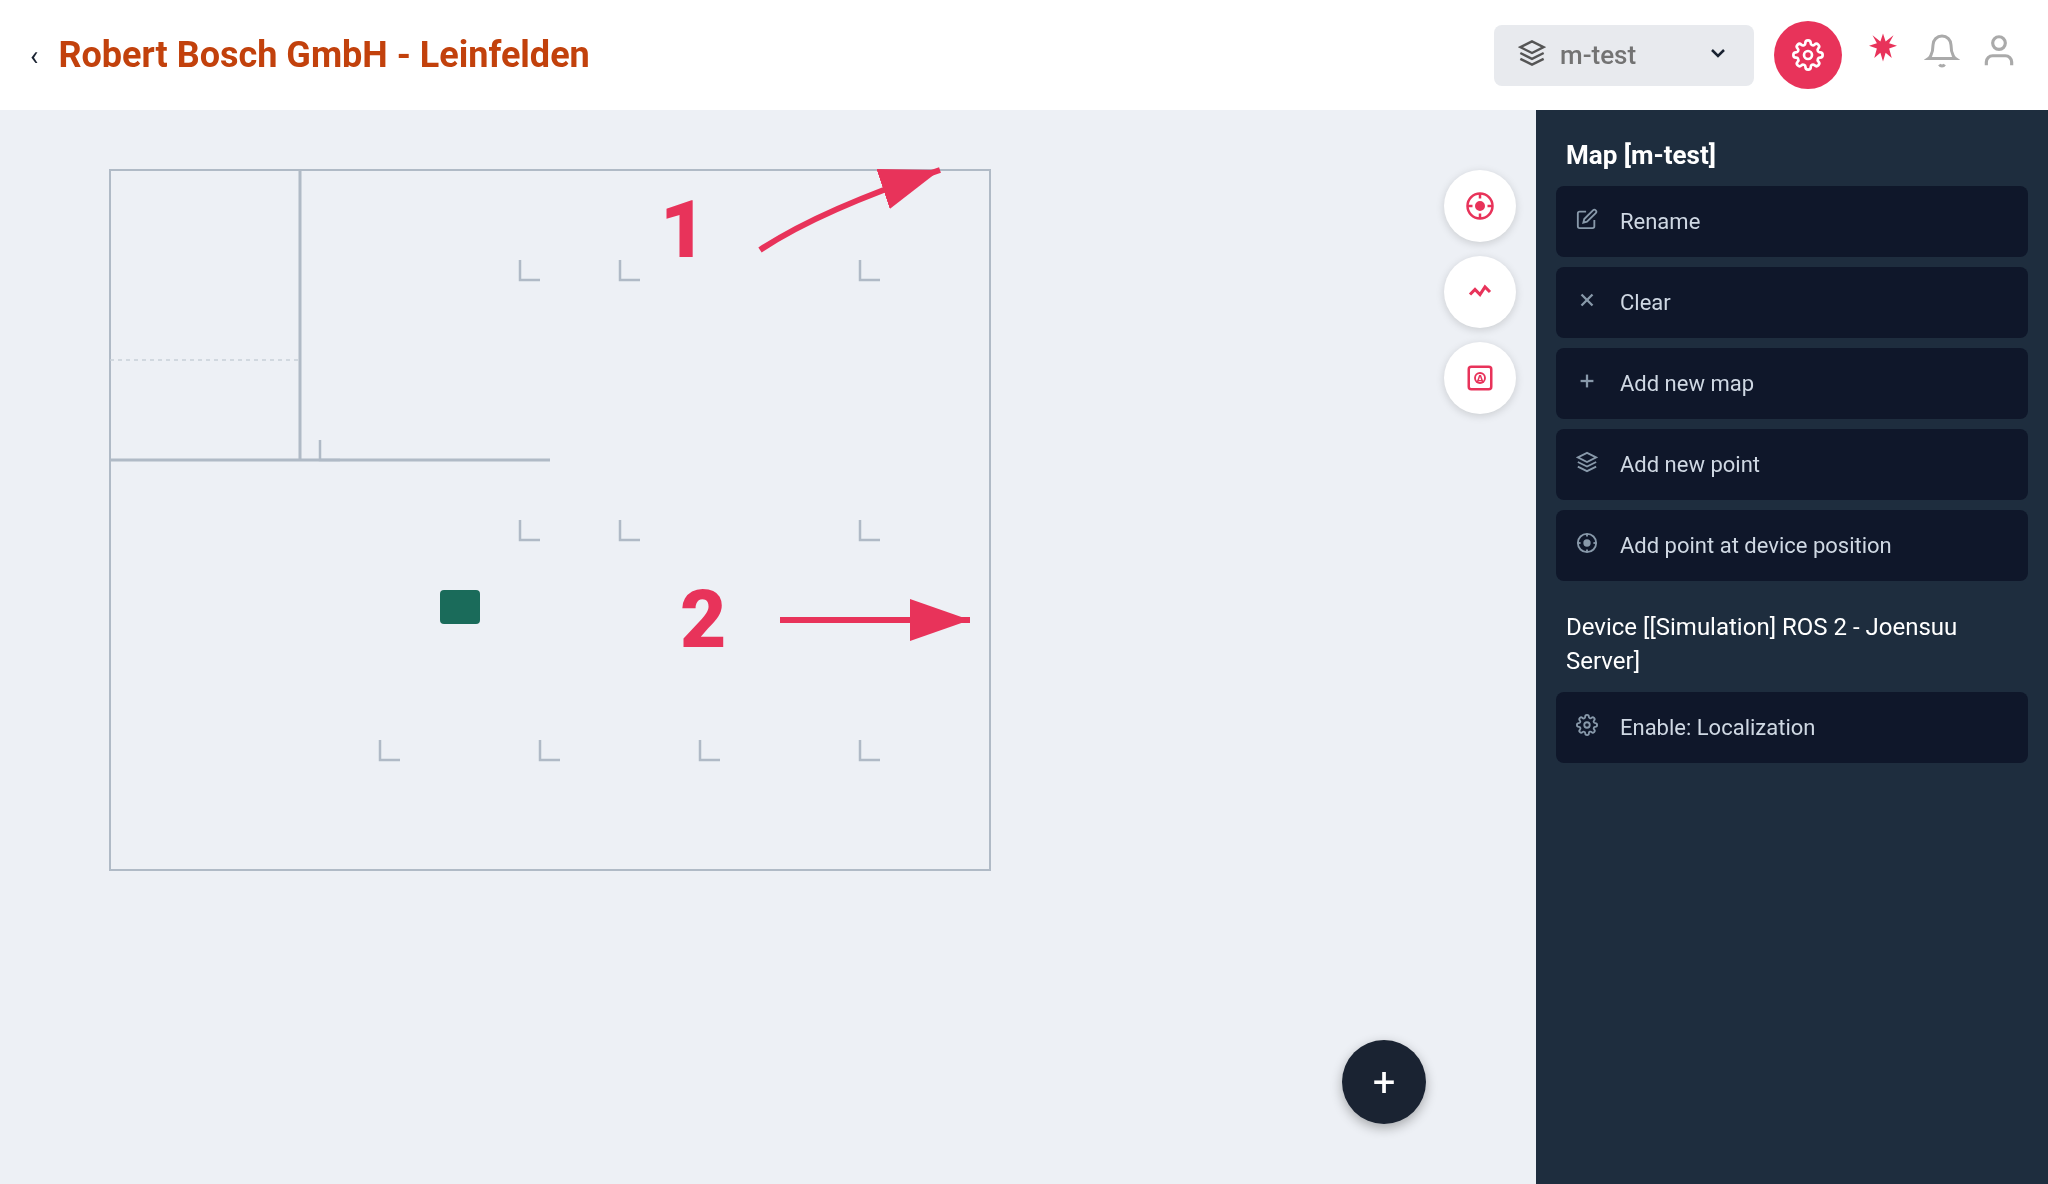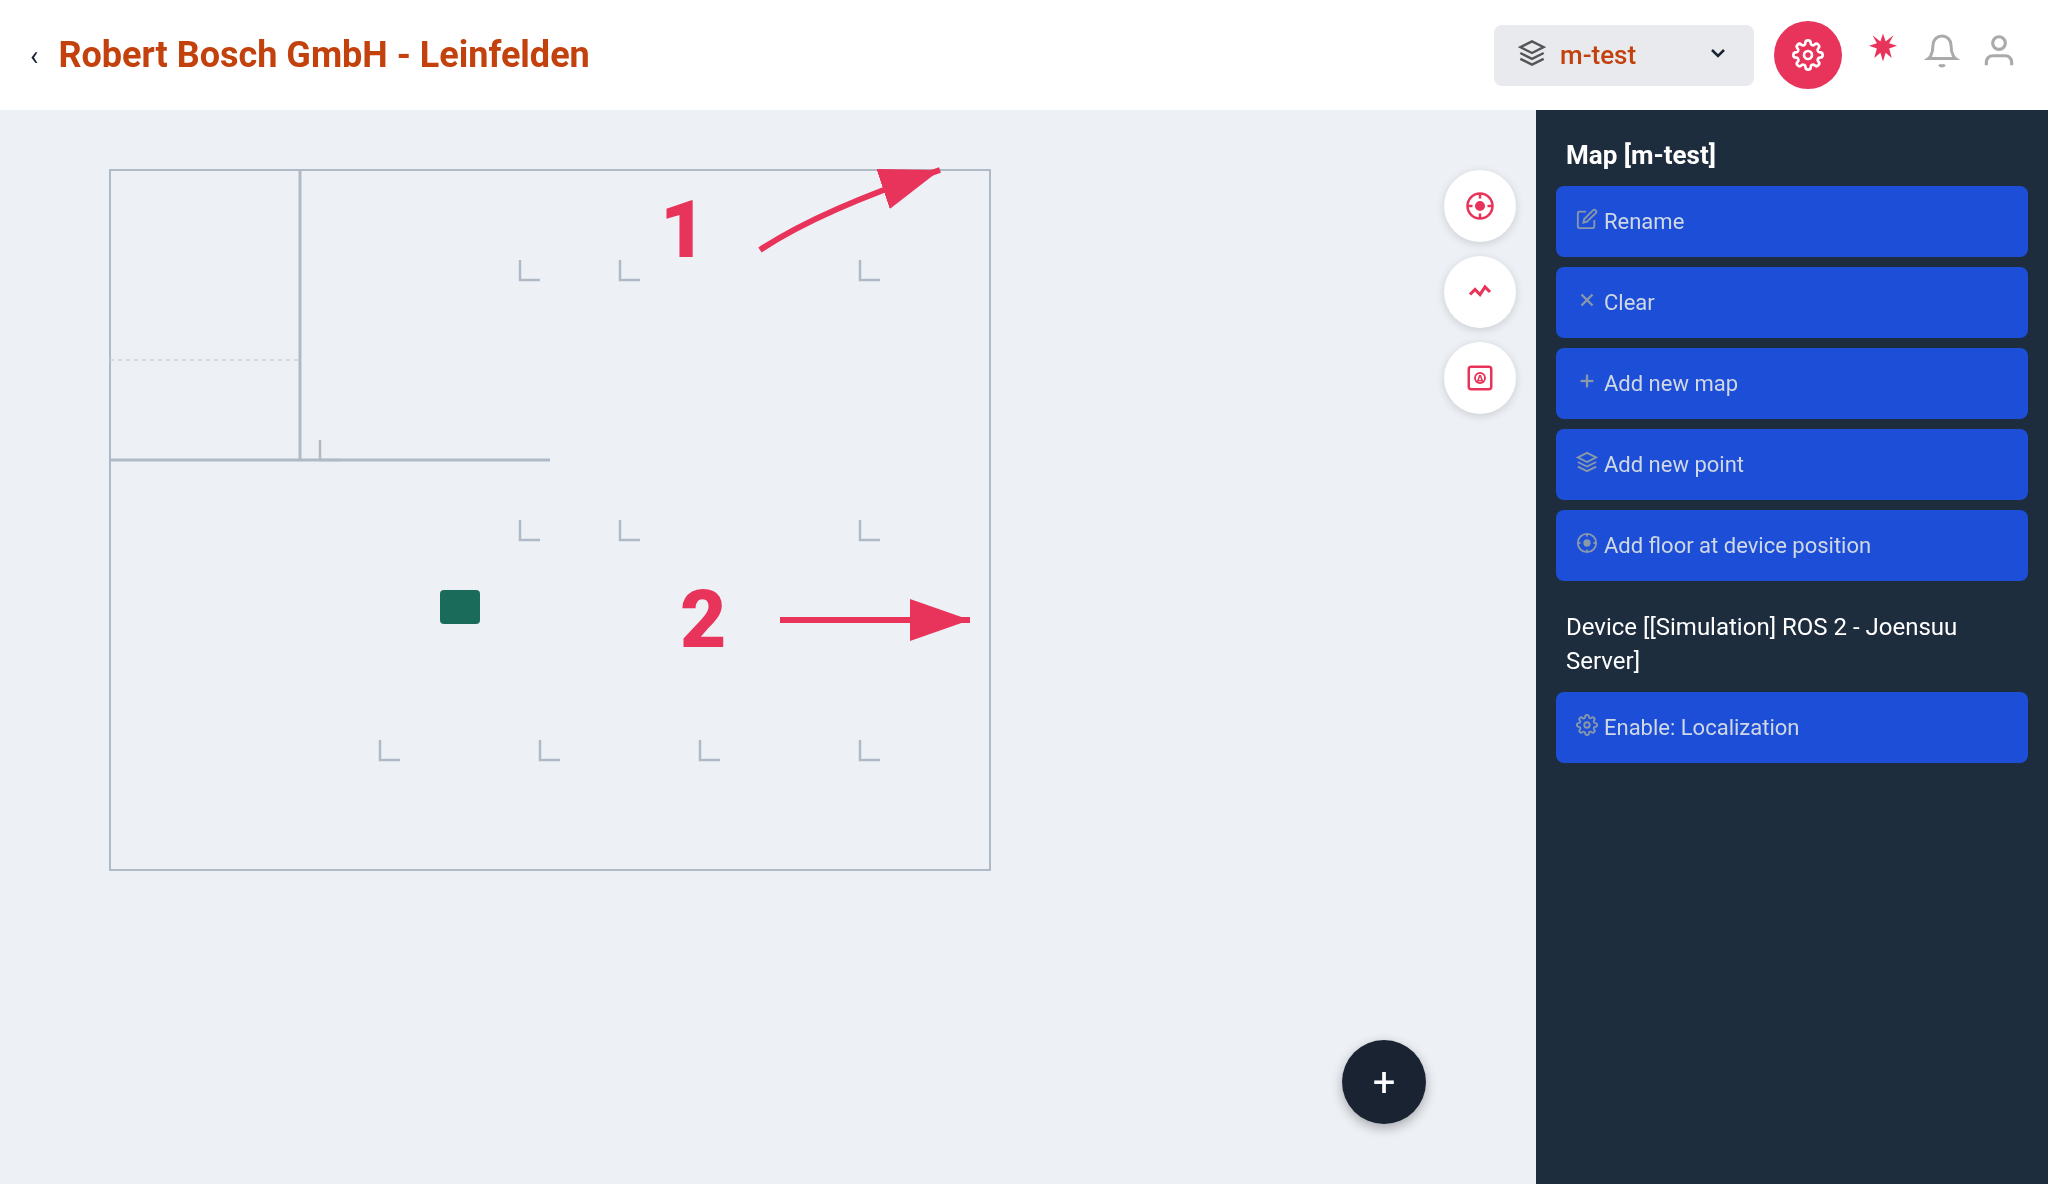--- a/index.html
+++ b/index.html
@@ -52,21 +52,21 @@
     }
 
     .map-selector-icon {
       margin-right: 14px;
       color: #555;
       font-size: 22px;
     }
 
     .map-selector-label {
       font-size: 26px;
-      color: #c2410c;
+      color: #737373;
       font-weight: 500;
       flex: 1;
     }
 
     .map-selector-chevron {
       font-size: 22px;
       color: #1a2332;
     }
 
     .header-icons {
@@ -201,27 +201,28 @@
       font-size: 26px;
       font-weight: 700;
       color: #ffffff;
       margin-bottom: 16px;
       padding: 0 10px;
     }
 
     .panel-btn {
       display: flex;
       align-items: center;
-      background: #1d4ed8;
+      background: #0f172a;
       border-radius: 8px;
       padding: 22px 20px;
       margin-bottom: 10px;
       cursor: pointer;
       color: #cfd8e3;
       font-size: 22px;
+      gap: 16px;
       transition: background 0.2s;
     }
 
     .panel-btn-icon {
       font-size: 22px;
       color: #8899aa;
       min-width: 28px;
     }
 
     .panel-btn-label {
@@ -434,21 +435,21 @@
       <span class="panel-btn-icon">
         <svg width="22" height="22" viewBox="0 0 24 24" fill="none" stroke="#8899aa" stroke-width="2">
           <circle cx="12" cy="12" r="10"></circle>
           <circle cx="12" cy="12" r="3" fill="#8899aa"></circle>
           <line x1="12" y1="2" x2="12" y2="5"></line>
           <line x1="12" y1="19" x2="12" y2="22"></line>
           <line x1="2" y1="12" x2="5" y2="12"></line>
           <line x1="19" y1="12" x2="22" y2="12"></line>
         </svg>
       </span>
-      <span class="panel-btn-label">Add floor at device position</span>
+      <span class="panel-btn-label">Add point at device position</span>
     </div>
 
     <div class="device-section-title">Device [[Simulation] ROS 2 - Joensuu Server]</div>
 
     <div class="panel-btn">
       <span class="panel-btn-icon">
         <svg width="22" height="22" viewBox="0 0 24 24" fill="none" stroke="#8899aa" stroke-width="2">
           <circle cx="12" cy="12" r="3"></circle>
           <path d="M19.4 15a1.65 1.65 0 0 0 .33 1.82l.06.06a2 2 0 0 1-2.83 2.83l-.06-.06a1.65 1.65 0 0 0-1.82-.33 1.65 1.65 0 0 0-1 1.51V21a2 2 0 0 1-4 0v-.09A1.65 1.65 0 0 0 9 19.4a1.65 1.65 0 0 0-1.82.33l-.06.06a2 2 0 0 1-2.83-2.83l.06-.06A1.65 1.65 0 0 0 4.68 15a1.65 1.65 0 0 0-1.51-1H3a2 2 0 0 1 0-4h.09A1.65 1.65 0 0 0 4.6 9a1.65 1.65 0 0 0-.33-1.82l-.06-.06a2 2 0 0 1 2.83-2.83l.06.06A1.65 1.65 0 0 0 9 4.68a1.65 1.65 0 0 0 1-1.51V3a2 2 0 0 1 4 0v.09a1.65 1.65 0 0 0 1 1.51 1.65 1.65 0 0 0 1.82-.33l.06-.06a2 2 0 0 1 2.83 2.83l-.06.06A1.65 1.65 0 0 0 19.4 9a1.65 1.65 0 0 0 1.51 1H21a2 2 0 0 1 0 4h-.09a1.65 1.65 0 0 0-1.51 1z"></path>
         </svg>

